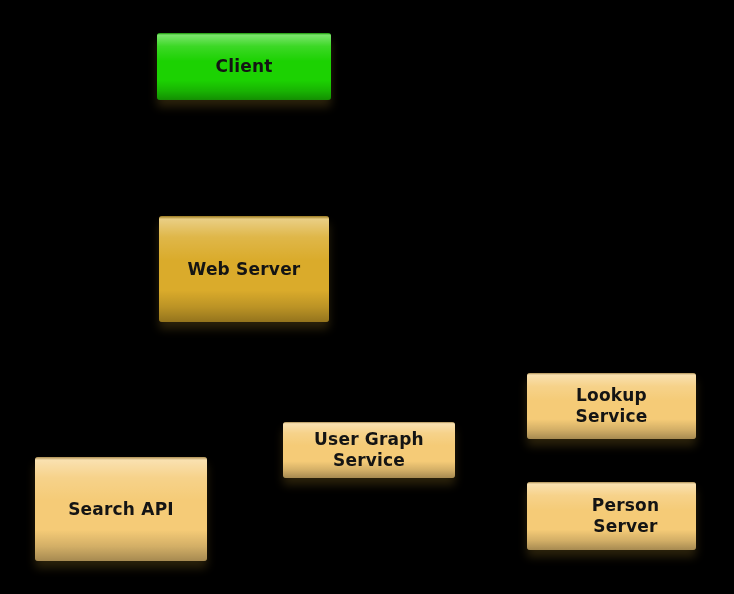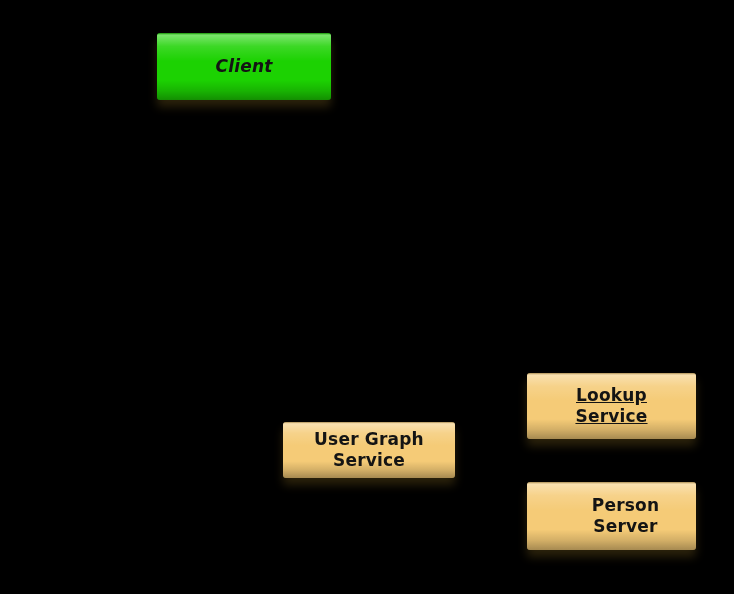--- a/index.html
+++ b/index.html
@@ -49,33 +49,39 @@
       text-align: center;
       white-space: pre-line;
       letter-spacing: 0.2px;
     }
   </style>
 </head>
 <body style="background: rgb(0, 0, 0);">
 
 <div id="diagram-canvas">
 
-  <div class="node" style="left: 157px; top: 33px; width: 174px; height: 67px; background-color: rgb(28, 210, 2); font-style: italic;">
+  <div class="node" style="left: 157px; top: 33px; width: 174px; height: 67px; background-color: rgb(28, 210, 2);">
     <span class="node-label" style="color: rgb(20, 20, 20);">Client</span>
   </div>
 
+  <div class="node" style="left: 159px; top: 216px; width: 170px; height: 106px; background-color: rgb(218, 171, 43);">
+    <span class="node-label" style="color: rgb(20, 20, 20);">Web Server</span>
+  </div>
 
+  <div class="node" style="left: 35px; top: 457px; width: 172px; height: 104px; background-color: rgb(245, 203, 119);">
+    <span class="node-label" style="color: rgb(20, 20, 20);">Search API</span>
+  </div>
 
   <div class="node" style="left: 283px; top: 422px; width: 172px; height: 56px; background-color: rgb(245, 203, 119);">
     <span class="node-label" style="color: rgb(20, 20, 20);">User Graph
 Service</span>
   </div>
 
   <div class="node" style="left: 527px; top: 373px; width: 169px; height: 66px; background-color: rgb(245, 203, 119);">
-    <span class="node-label" style="color: rgb(20, 20, 20); text-decoration: underline;">Lookup
+    <span class="node-label" style="color: rgb(20, 20, 20);">Lookup
 Service</span>
   </div>
 
   <div class="node" style="left: 527px; top: 482px; width: 169px; height: 68px; background-color: rgb(245, 203, 119);">
     <span class="node-label" style="color: rgb(20, 20, 20); margin-left: 28px;">Person
 Server</span>
   </div>
 
 </div>
 

